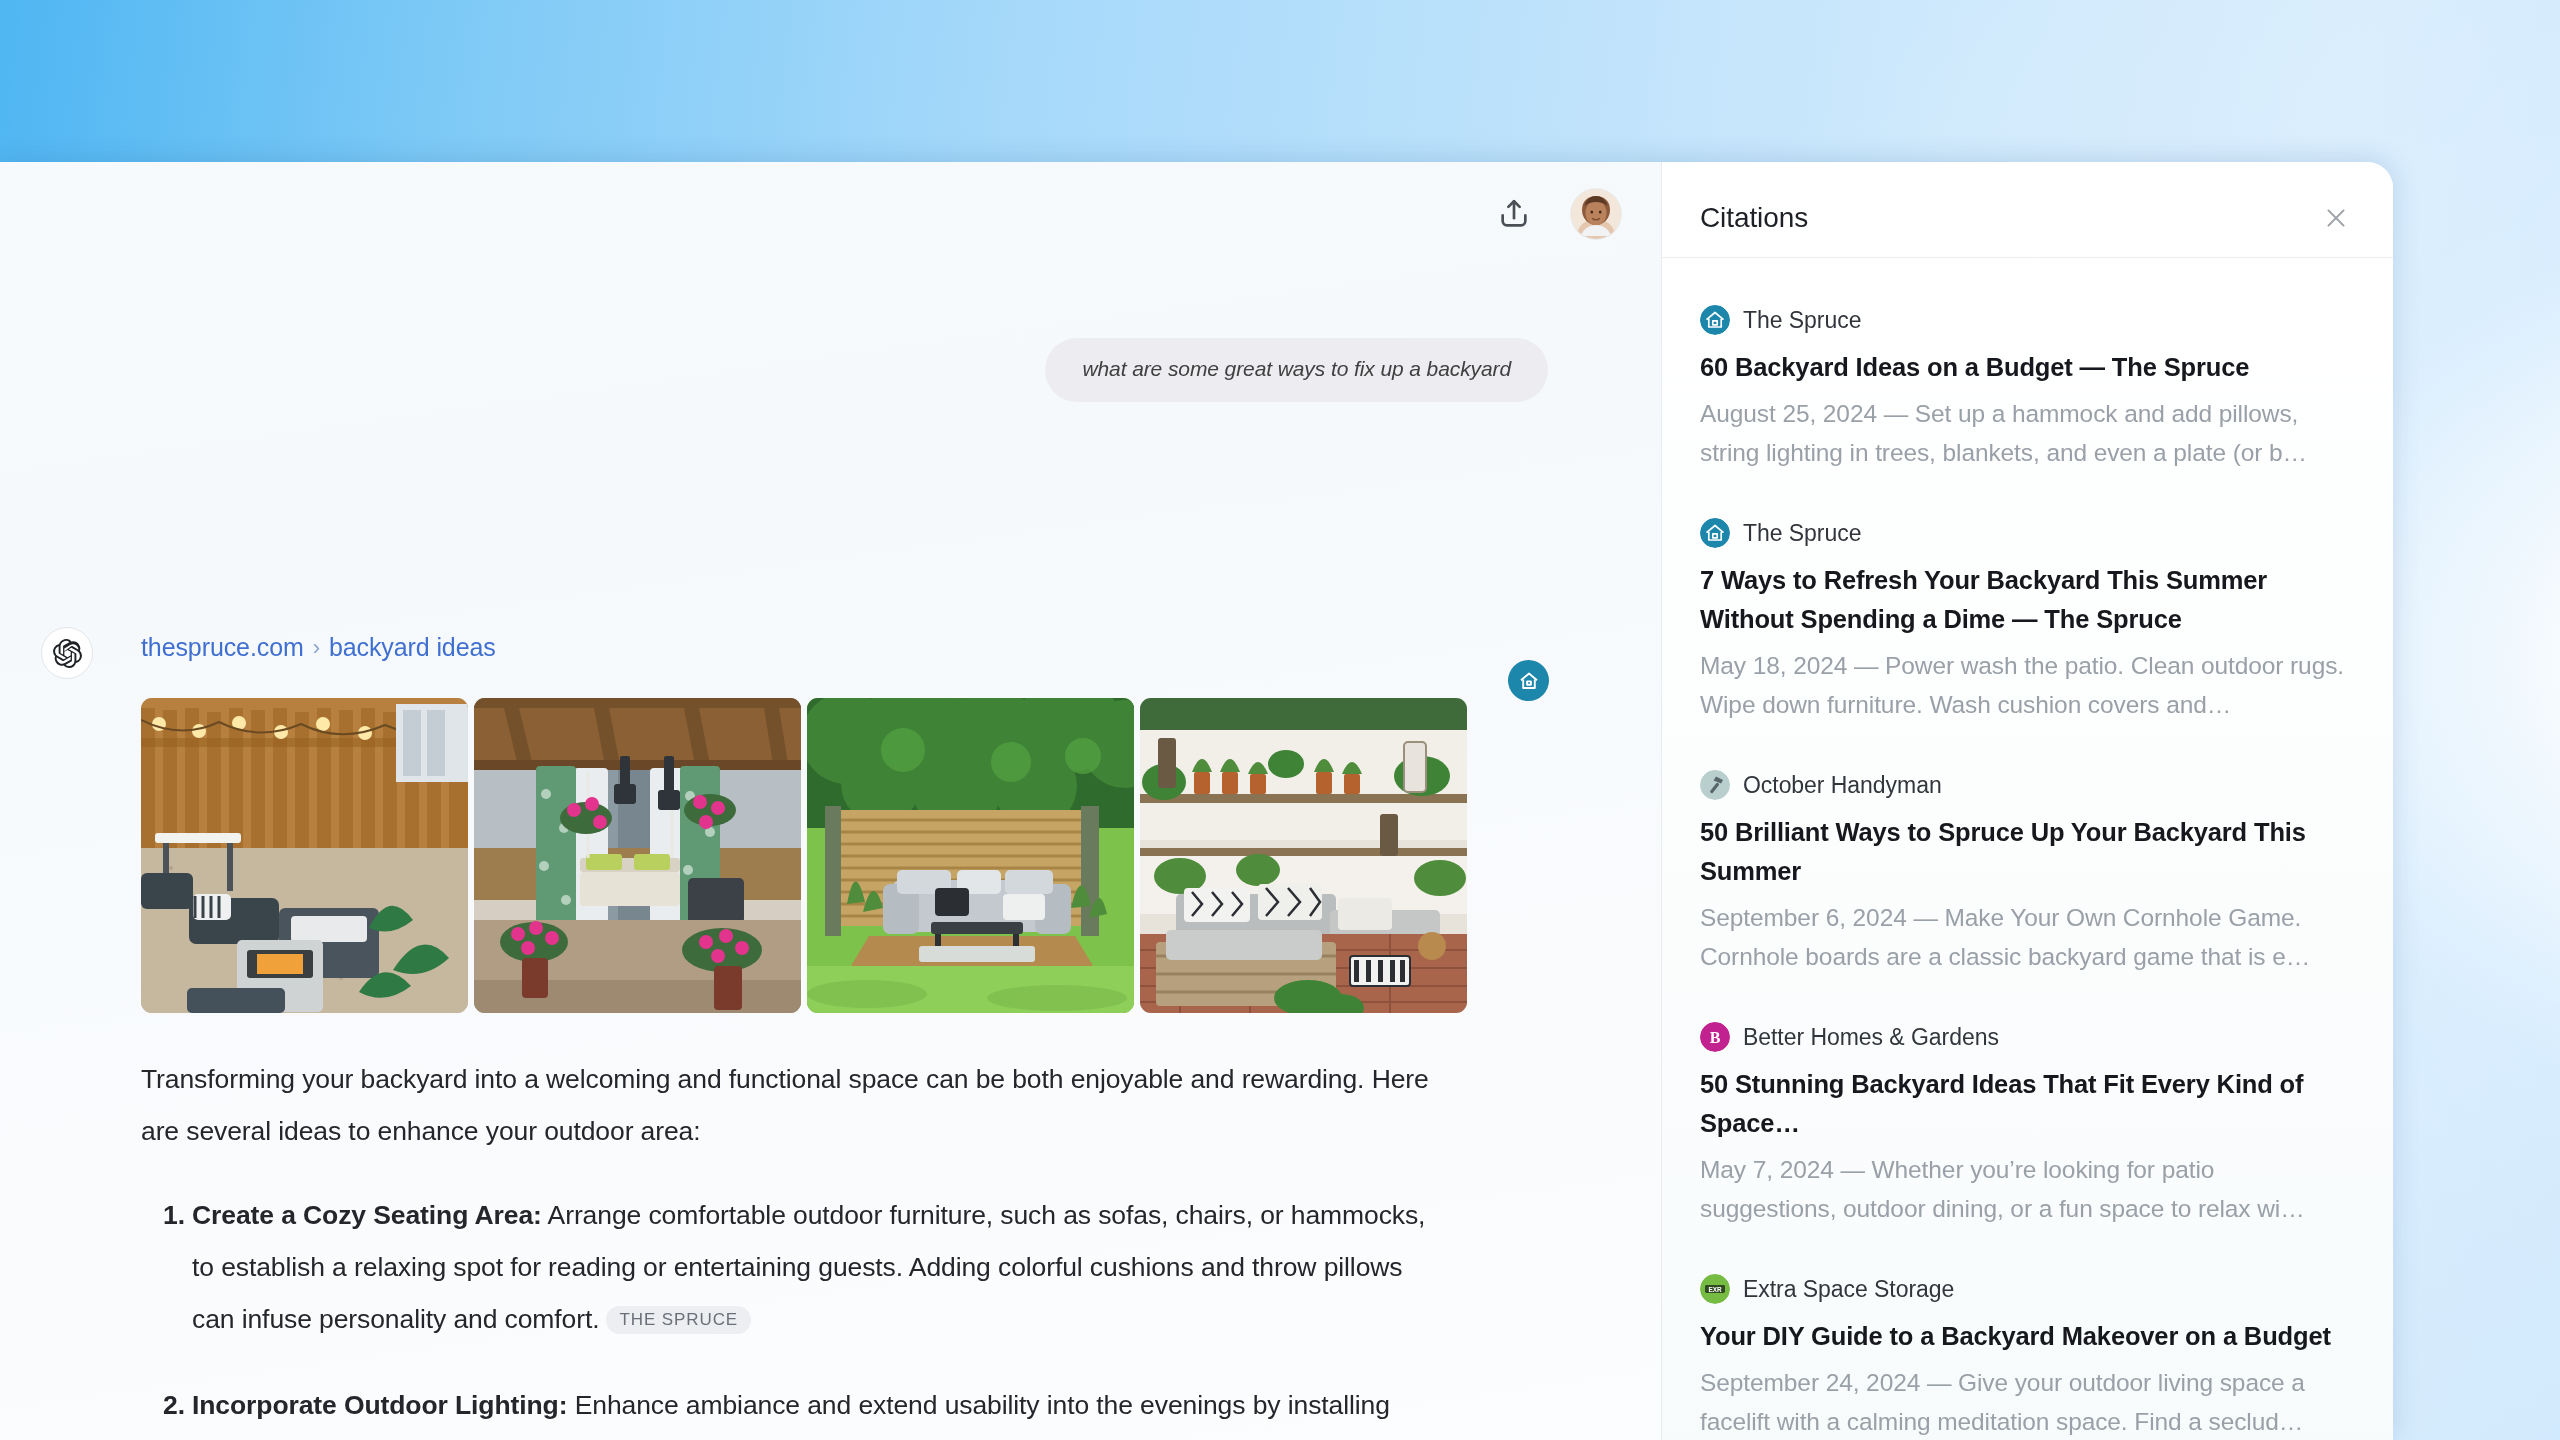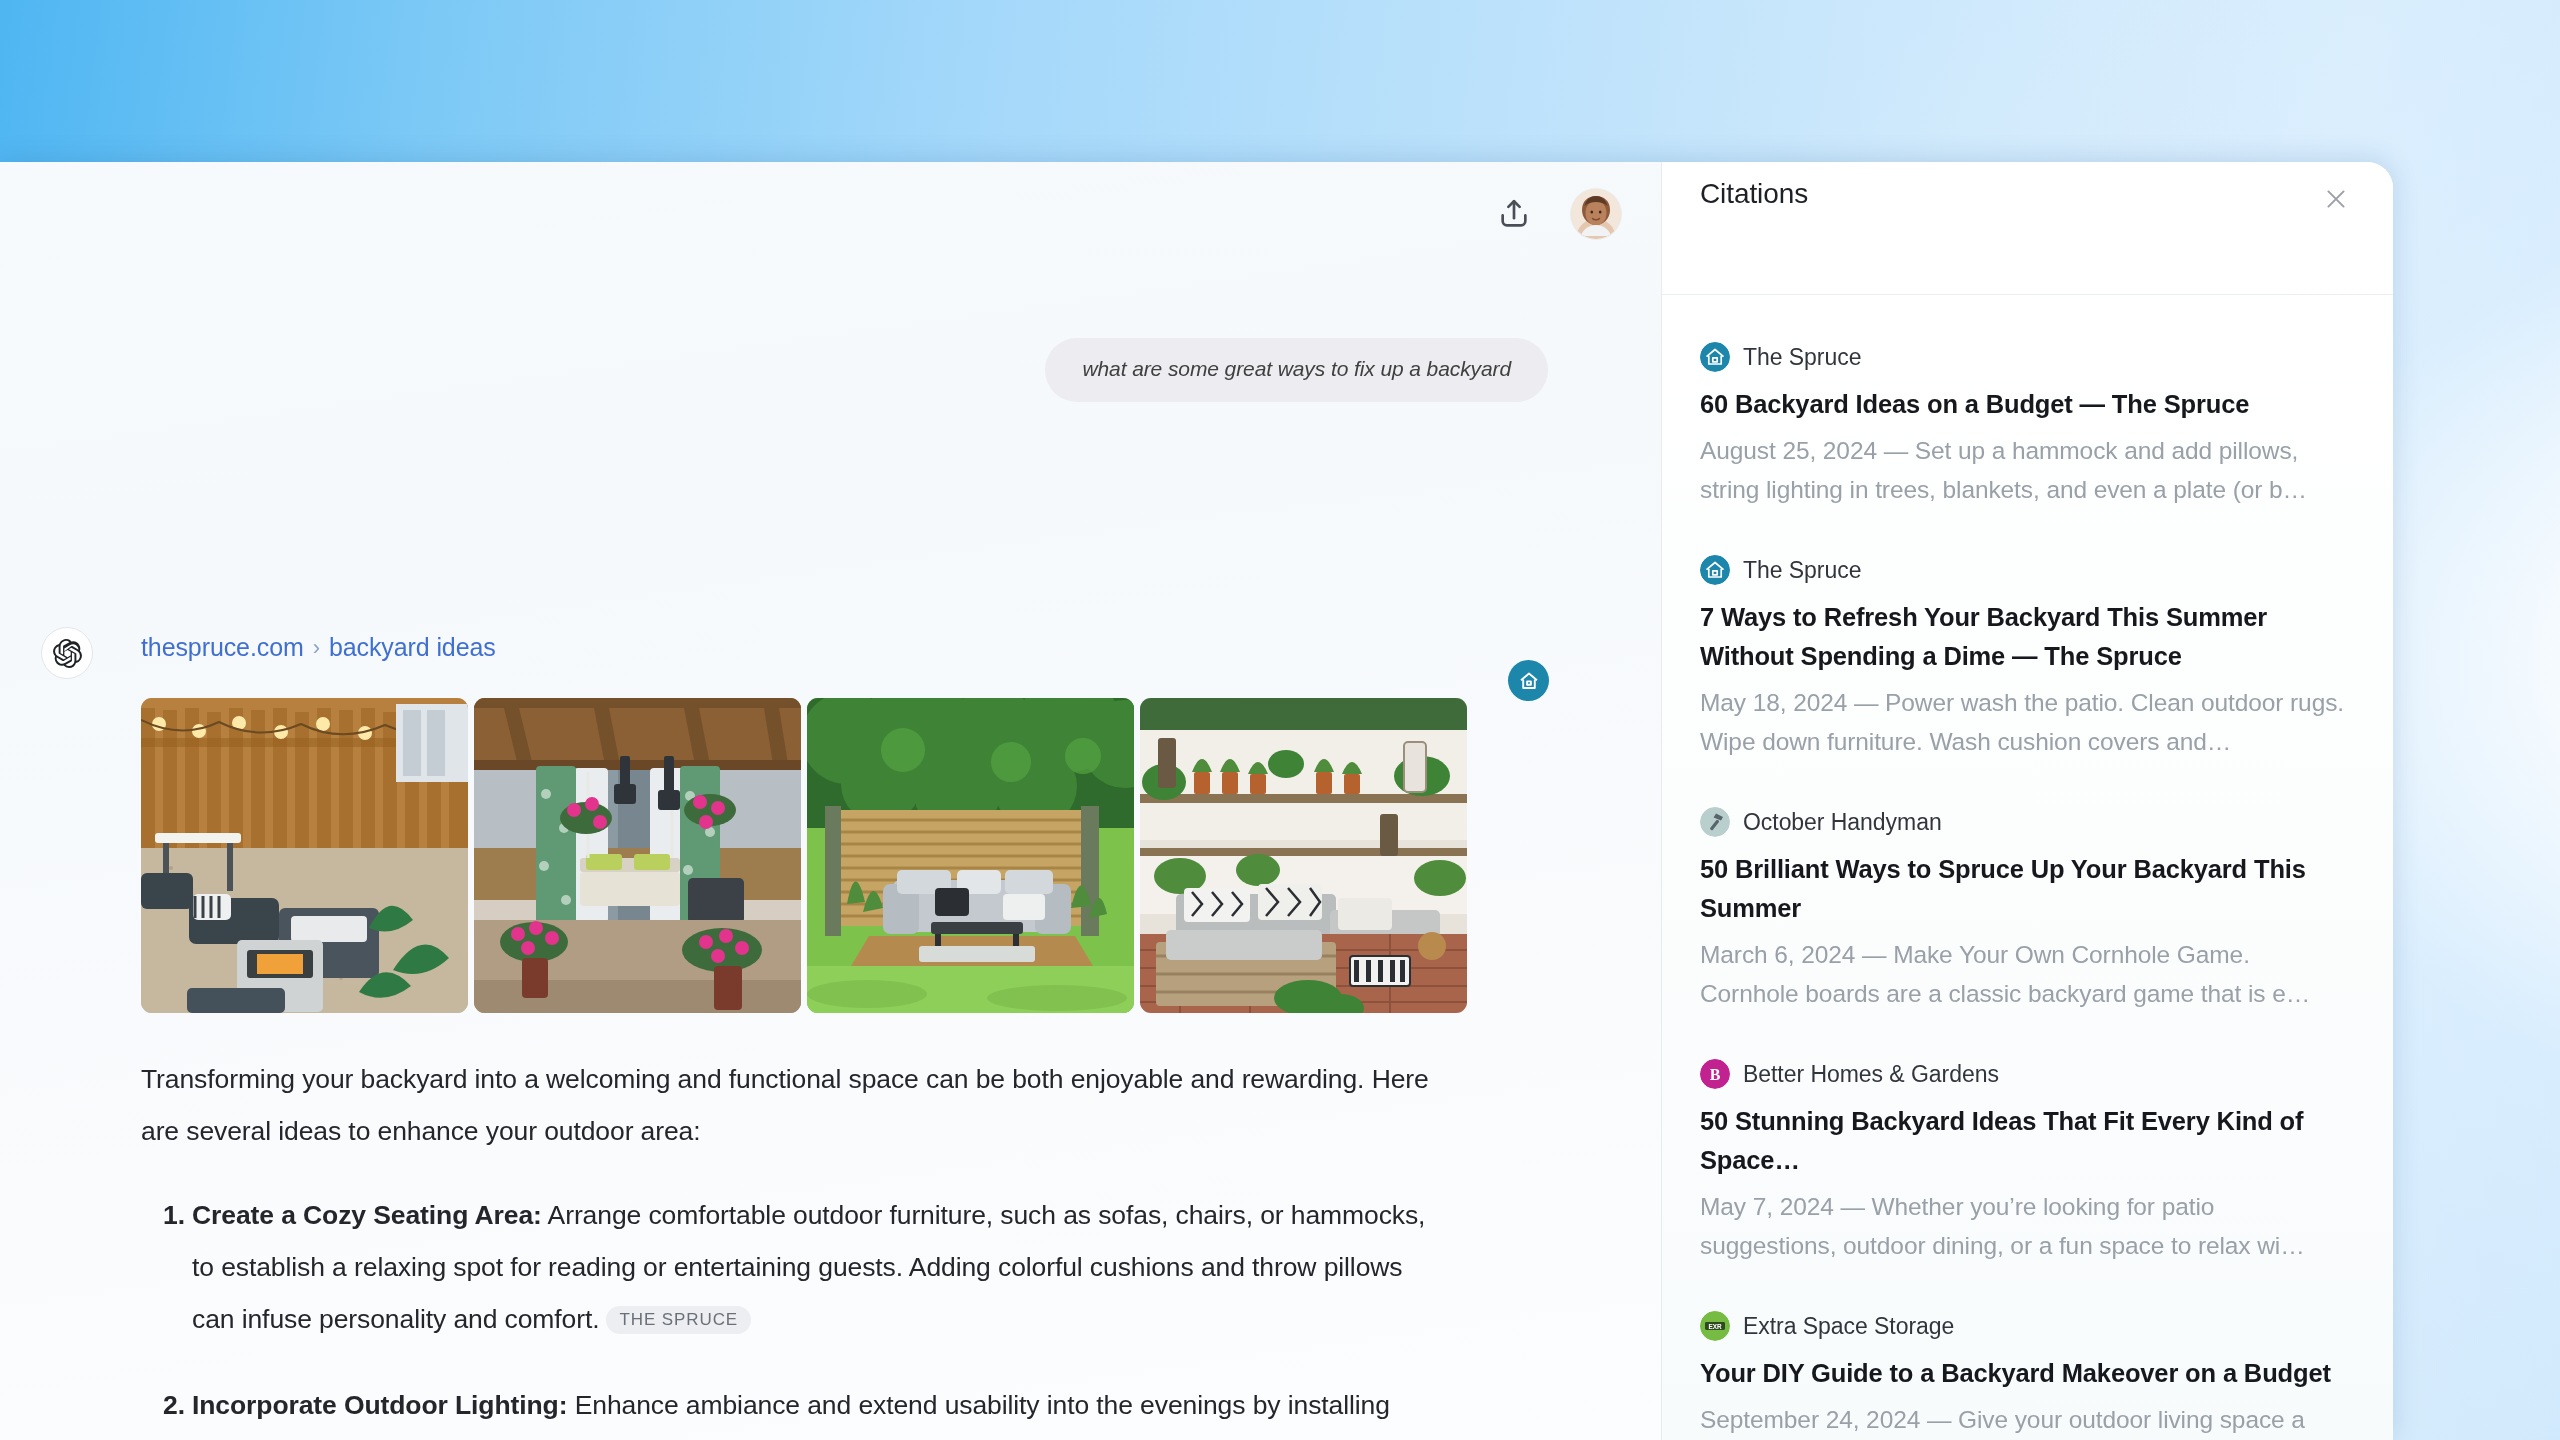--- a/index.html
+++ b/index.html
@@ -165,23 +165,23 @@
 
   
   #panel {
     width:732px; height:100%;
     border-left:1px solid #e9ecef;
     background:linear-gradient(180deg,#ffffff 0%,#fdfefe 40%,#f8fbfc 100%);
     display:flex; flex-direction:column;
     position:relative;
   }
   #panel-head {
-    height:133px; flex:none;
+    height:96px; flex:none;
     border-bottom:1px solid #eceff1;
-    display:flex; align-items:flex-start;
+    display:flex; align-items:center;
     padding:16px 36px 0 38px;
   }
   #panel-title {
     font-size:28px; color:#1d2026; letter-spacing:-0.1px;
     flex:1;
   }
   #panel-close {
     width:42px; height:42px; border-radius:8px;
     display:flex; align-items:center; justify-content:center;
     cursor:pointer;
@@ -656,21 +656,21 @@
                 <circle cx="15" cy="15" r="15" fill="#b9cfcd"></circle>
                 <g fill="#58656b">
                   <rect x="13" y="12" width="3.2" height="12" rx="1.2" transform="rotate(38 14.6 18)"></rect>
                   <path d="M16 6.5 L23 10 L21 13.6 L13.6 10.6 z"></path>
                 </g>
               </svg>
             </span>
             <span class="cite-src-name">October Handyman</span>
           </div>
           <div class="cite-title">50 Brilliant Ways to Spruce Up Your Backyard This Summer</div>
-          <div class="cite-snip">March 6, 2024 — Make Your Own Cornhole Game. Cornhole boards are a classic backyard game that is e…</div>
+          <div class="cite-snip">September 6, 2024 — Make Your Own Cornhole Game. Cornhole boards are a classic backyard game that is e…</div>
         </div>
 
         <div class="cite-item">
           <div class="cite-src">
             <span class="cite-src-icon">
               <svg width="30" height="30" viewBox="0 0 30 30">
                 <circle cx="15" cy="15" r="15" fill="#c2228f"></circle>
                 <text x="15" y="21" text-anchor="middle" font-family="Liberation Serif, serif" font-size="16" font-weight="bold" fill="#ffffff">B</text>
               </svg>
             </span>

